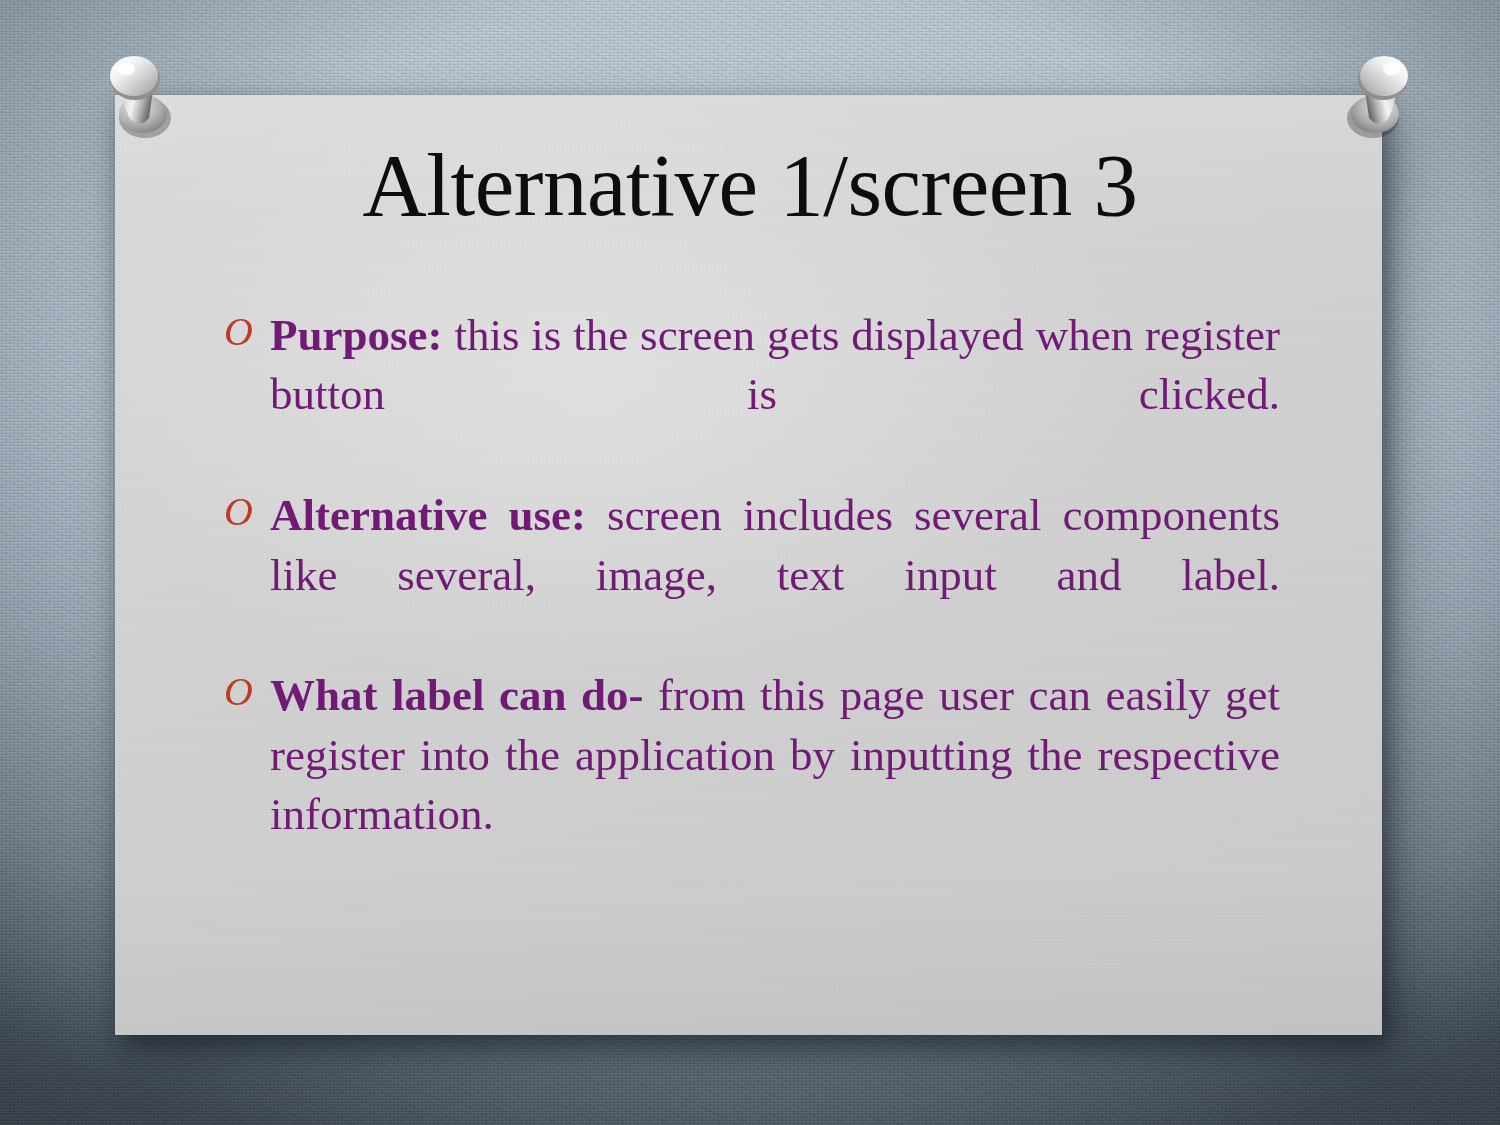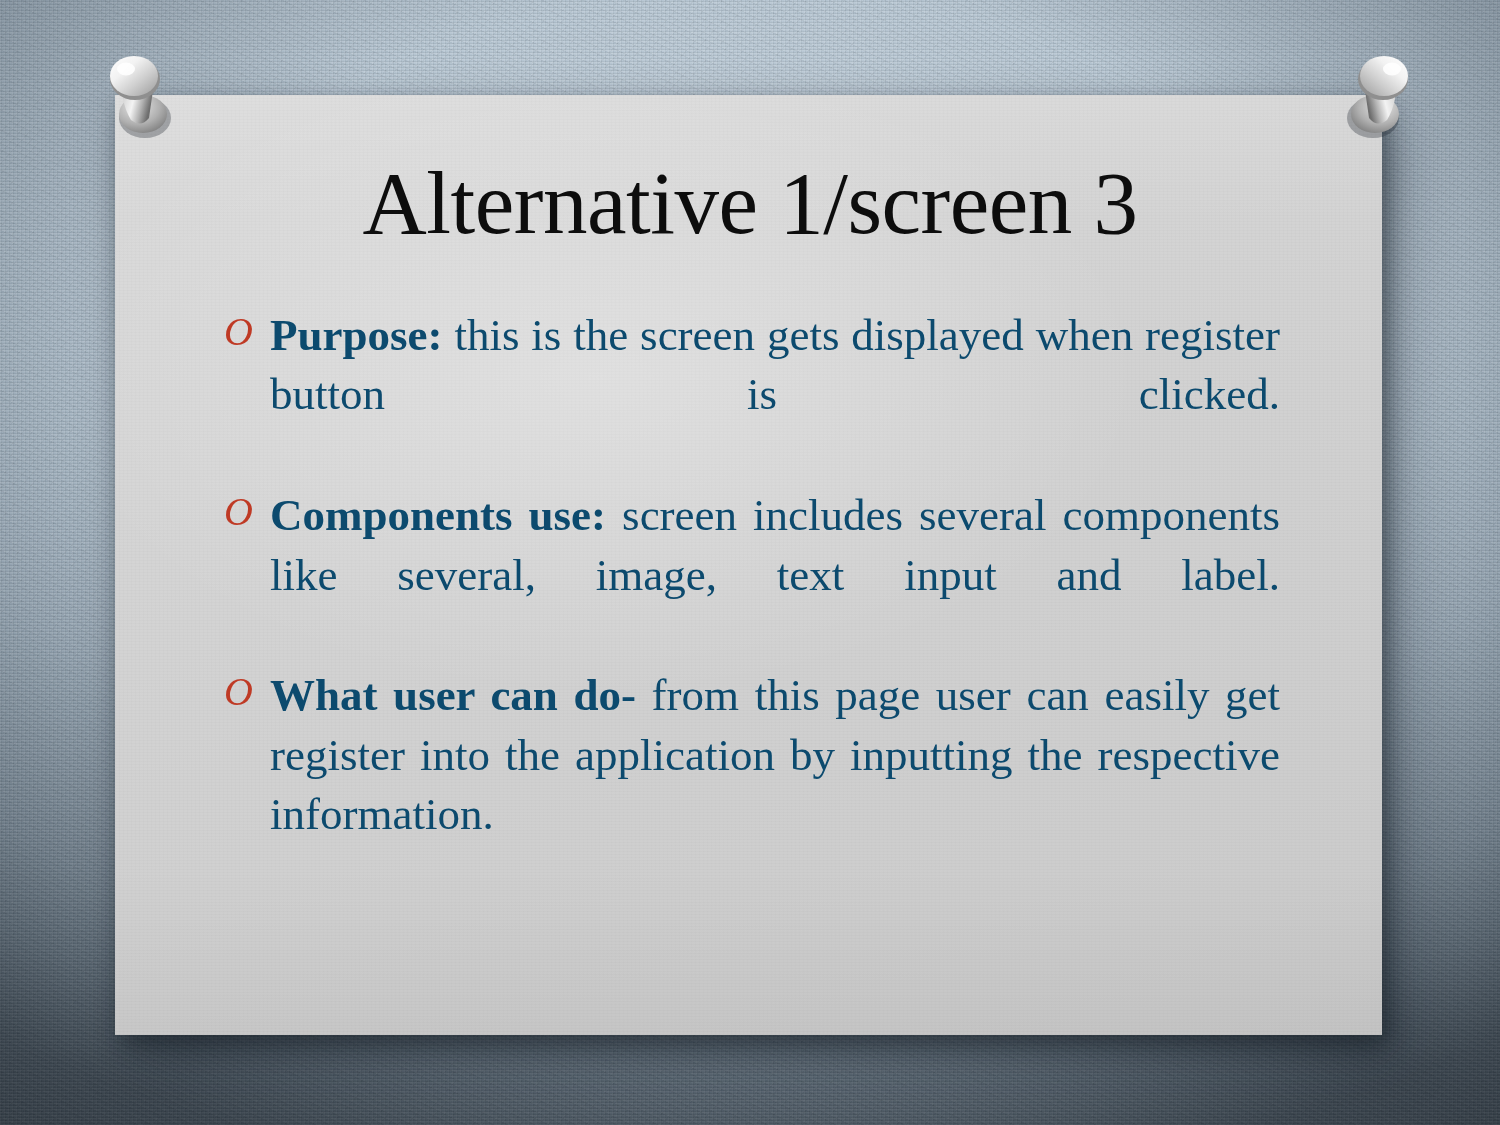--- a/index.html
+++ b/index.html
@@ -131,21 +131,21 @@
     height: 96px;
     z-index: 40;
   }
   #pushpin-left  { left: 103px;  top: 52px; }
   #pushpin-right { left: 1337px; top: 52px; }
 
   
   #title {
     position: absolute;
     left: 160px;
-    top: 156px;
+    top: 138px;
     width: 1180px;
     text-align: center;
     font-size: 89px;
     line-height: 1.06;
     color: #0d0d0d;
     letter-spacing: -0.5px;
     white-space: nowrap;
   }
 
   
@@ -169,21 +169,21 @@
     font-style: italic;
     font-weight: 400;
     font-size: 40px;
     line-height: 1;
     color: #bf3a25;
     text-align: left;
   }
   .bullet-text {
     font-size: 45px;
     line-height: 1.32;
-    color: #0c4a6e;
+    color: #701a75;
     text-align: justify;
     text-justify: inter-word;
     hyphens: none;
   }
   .bullet-text b { font-weight: 700; }
   
   .bullet-text::after {
     content: "";
     display: inline-block;
     width: 100%;
@@ -266,23 +266,23 @@
 
   <div id="body-list">
 
     <div class="bullet-row">
       <span class="bullet-mark">O</span>
       <div class="bullet-text"><b>Purpose:</b><span> this is the screen gets displayed when register button is clicked.</span></div>
     </div>
 
     <div class="bullet-row">
       <span class="bullet-mark">O</span>
-      <div class="bullet-text"><b>Components use:</b><span> screen includes several components like several, image, text input and label.</span></div>
+      <div class="bullet-text"><b>Alternative use:</b><span> screen includes several components like several, image, text input and label.</span></div>
     </div>
 
     <div class="bullet-row">
       <span class="bullet-mark">O</span>
-      <div class="bullet-text"><b>What user can do-</b><span> from this page user can easily get register into the application by inputting the respective information.</span></div>
+      <div class="bullet-text"><b>What label can do-</b><span> from this page user can easily get register into the application by inputting the respective information.</span></div>
     </div>
 
   </div>
 
 </div>
 
 </body></html>

